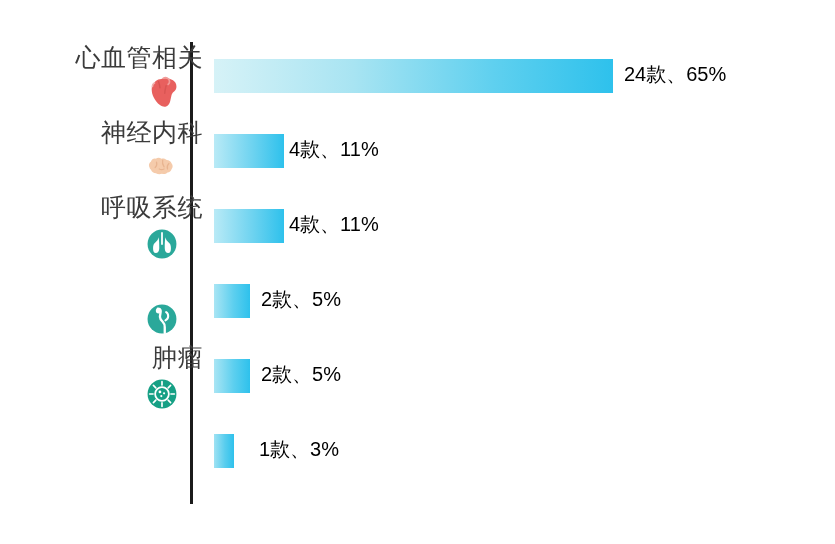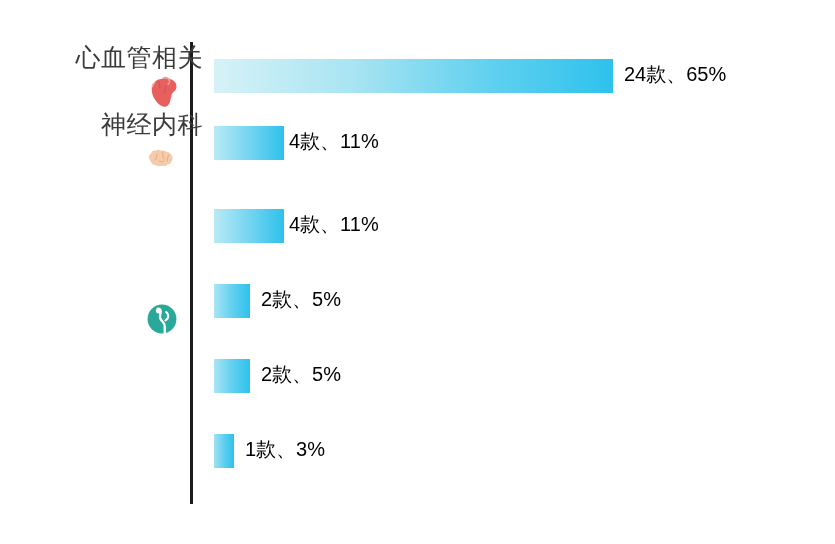--- a/index.html
+++ b/index.html
@@ -105,58 +105,84 @@
             <path d="M27 14c1 3 2 6 2 9" fill="none" stroke="#c94a48" stroke-width="2" stroke-linecap="round" opacity="0.6"></path>
             <path d="M38 20c-1 4-2 7-2 11" fill="none" stroke="#c94a48" stroke-width="2" stroke-linecap="round" opacity="0.5"></path>
             <path d="M21 16c-2 1-3 3-3 5" fill="none" stroke="#f2b3b0" stroke-width="2.5" stroke-linecap="round"></path>
           </svg>
         </div>
       </div>
       <div class="bar" style="width:399px;background:linear-gradient(90deg,#d6f2f7 0%,#a8e4f2 35%,#5fd0ef 70%,#2ec1ec 100%);"></div>
       <div class="bar-value" style="left:603px;">24款、65%</div>
     </div>
 
-    <div class="row" style="top:109px;">
+    <div class="row" style="top:117px;">
       <div class="cat-block">
         <div class="cat-label">神经内科</div>
         <div class="cat-icon">
           <svg viewBox="0 0 64 64">
             <path d="M14 30c-2-3-1-7 2-9 1-3 4-5 7-4 2-2 6-2 8 0 3-1 6 0 8 2 3 0 6 2 7 5 2 2 2 6 0 8-1 3-3 5-6 5-2 2-5 3-8 2-3 1-6 1-9-1-3 0-6-2-7-5-1-1-2-2-2-3z" fill="#f5cbab"></path>
             <path d="M24 22c1 3 0 6-2 8M33 19c-1 4 0 7 2 10M42 24c-2 2-3 5-2 8M28 32c2 1 5 1 7 0" fill="none" stroke="#e8b490" stroke-width="1.8" stroke-linecap="round"></path>
           </svg>
         </div>
       </div>
       <div class="bar" style="width:70px;background:linear-gradient(90deg,#b9eaf6 0%,#6ed3f0 55%,#2ec1ec 100%);"></div>
       <div class="bar-value" style="left:268px;">4款、11%</div>
     </div>
 
     <div class="row" style="top:192px;">
+      <div class="cat-block">
+        <div class="cat-label">呼吸系统</div>
+        <div class="cat-icon">
+          <svg viewBox="0 0 64 64">
+            <circle cx="32" cy="32" r="21" fill="#2aa89a"></circle>
+            <path d="M32 16v16" stroke="#ffffff" stroke-width="2.6" stroke-linecap="round"></path>
+            <path d="M27 22c-1 4-2 5-4 7-3 2-4 5-4 9 0 4 1 7 4 7 3 0 5-3 5-7 0-5 0-11-1-16z" fill="#ffffff"></path>
+            <path d="M37 22c1 4 2 5 4 7 3 2 4 5 4 9 0 4-1 7-4 7-3 0-5-3-5-7 0-5 0-11 1-16z" fill="#ffffff"></path>
+          </svg>
+        </div>
+      </div>
       <div class="bar" style="width:70px;background:linear-gradient(90deg,#b9eaf6 0%,#6ed3f0 55%,#2ec1ec 100%);"></div>
       <div class="bar-value" style="left:268px;">4款、11%</div>
     </div>
 
     <div class="row" style="top:267px;">
       <div class="cat-block">
         <div class="cat-icon">
           <svg viewBox="0 0 64 64">
             <circle cx="32" cy="32" r="21" fill="#2aa89a"></circle>
             <path d="M26 17c2 0 4 1 4 4 0 3-1 5-1 8 0 3 2 5 4 7 2 2 3 5 3 8v8" fill="none" stroke="#ffffff" stroke-width="3.4" stroke-linecap="round"></path>
             <path d="M38 22c2 1 3 3 3 6 0 3-2 5-4 6" fill="none" stroke="#ffffff" stroke-width="3" stroke-linecap="round"></path>
             <circle cx="27" cy="20" r="4" fill="#ffffff"></circle>
           </svg>
         </div>
       </div>
       <div class="bar" style="width:36px;background:linear-gradient(90deg,#a9e5f4 0%,#5ccfef 55%,#2ec1ec 100%);"></div>
       <div class="bar-value" style="left:240px;">2款、5%</div>
     </div>
 
     <div class="row" style="top:342px;">
+      <div class="cat-block">
+        <div class="cat-label">肿瘤</div>
+        <div class="cat-icon">
+          <svg viewBox="0 0 64 64">
+            <circle cx="32" cy="32" r="21" fill="#16a085"></circle>
+            <g stroke="#ffffff" stroke-width="2.4" stroke-linecap="round">
+              <path d="M32 14v5M32 45v5M14 32h5M45 32h5M19.5 19.5l3.5 3.5M41 41l3.5 3.5M44.5 19.5L41 23M23 41l-3.5 3.5"></path>
+            </g>
+            <circle cx="32" cy="32" r="10" fill="none" stroke="#ffffff" stroke-width="2.6"></circle>
+            <circle cx="29" cy="29" r="2" fill="#ffffff"></circle>
+            <circle cx="35" cy="31" r="1.6" fill="#ffffff"></circle>
+            <circle cx="31" cy="35" r="1.6" fill="#ffffff"></circle>
+          </svg>
+        </div>
+      </div>
       <div class="bar" style="width:36px;background:linear-gradient(90deg,#a9e5f4 0%,#5ccfef 55%,#2ec1ec 100%);"></div>
       <div class="bar-value" style="left:240px;">2款、5%</div>
     </div>
 
     <div class="row" style="top:417px;">
       <div class="bar" style="width:20px;background:linear-gradient(90deg,#9fe2f3 0%,#58cdee 55%,#2ec1ec 100%);"></div>
-      <div class="bar-value" style="left:224px;">1款、3%</div>
+      <div class="bar-value" style="left:238px;">1款、3%</div>
     </div>
 
   </div>
 </div>
 
 </body></html>

